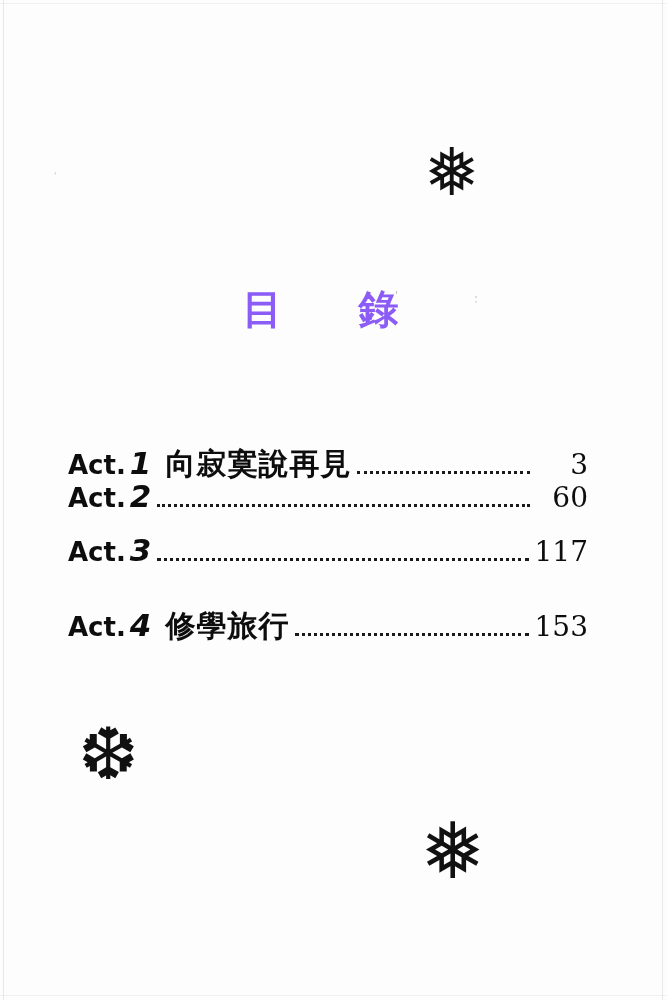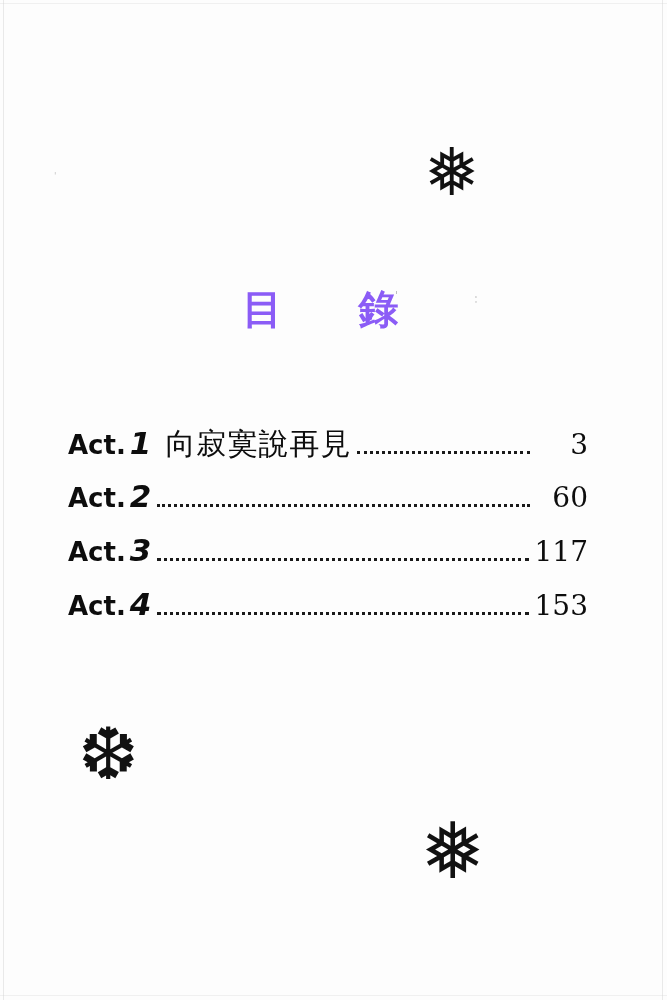--- a/index.html
+++ b/index.html
@@ -89,26 +89,27 @@
   }
   .act-num {
     font-style: italic;
     font-weight: bold;
     font-size: 31px;
     padding-left: 4px;
   }
 
   .chapter-title {
     font-family: "DejaVu Serif", serif;
-    font-weight: normal;
+    font-weight: bold;
     font-size: 30px;
     letter-spacing: 1px;
     white-space: nowrap;
     margin-left: 14px;
     color: #0d0d0d;
+    margin-top: 20px;
   }
 
   .leader {
     flex: 1 1 auto;
     border-bottom: 3px dotted #1a1a1a;
     margin: 0 6px 7px 6px;
     height: 0;
     min-width: 10px;
   }
 
@@ -160,20 +161,21 @@
     <div class="toc-row">
       <span class="act-label">Act.</span>
       <span class="act-label act-num">3</span>
       <span class="leader"></span>
       <span class="page-num">117</span>
     </div>
 
     <div class="toc-row">
       <span class="act-label">Act.</span>
       <span class="act-label act-num">4</span>
+      <span class="chapter-title">修學旅行</span>
       <span class="leader"></span>
       <span class="page-num">153</span>
     </div>
 
   </div>
 
   <div class="snowflake snow-bottom-left">❆</div>
 
   <div class="snowflake snow-bottom-right">❅</div>
 

